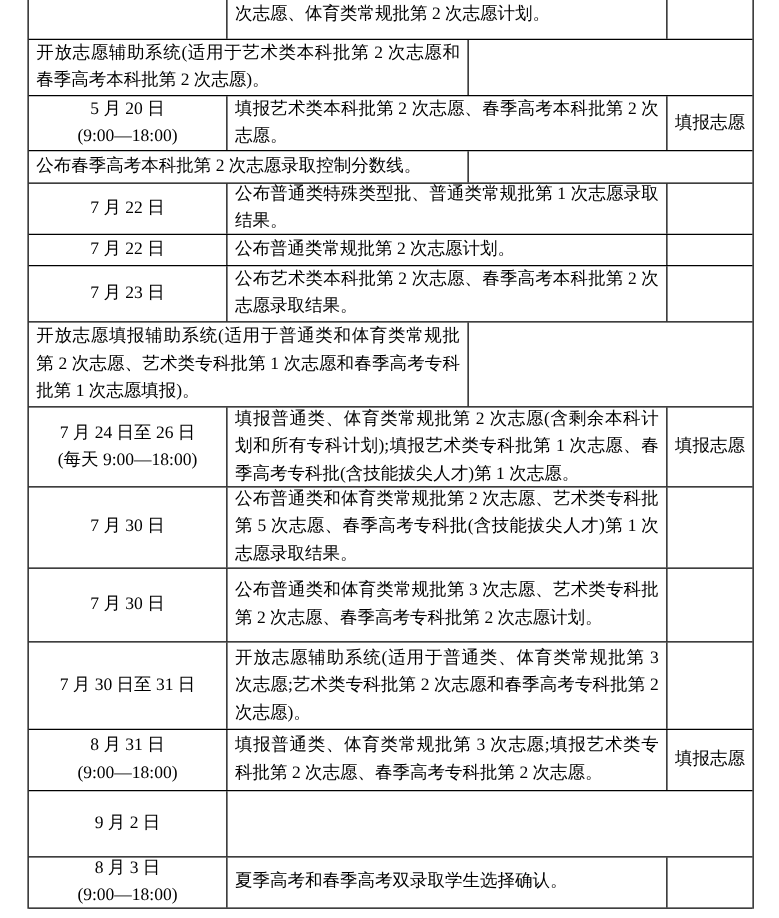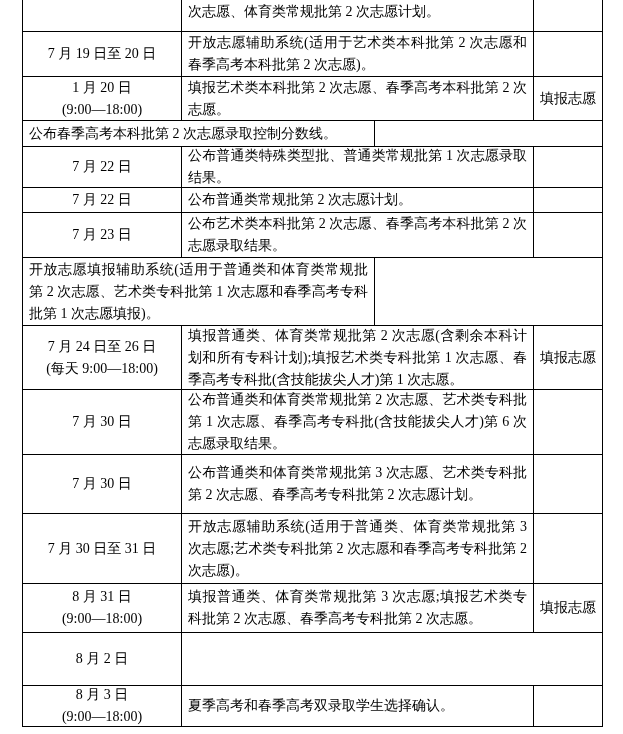--- a/index.html
+++ b/index.html
@@ -91,35 +91,31 @@
       </div>
       <div class="c2">
         <span class="txt">次志愿、体育类常规批第 2 次志愿计划。</span>
       </div>
       <div class="c3">
         <span></span>
       </div>
     </div>
 
     <div class="row r1">
-      <div class="c1">
-        <div>7 月 19 日至 20 日</div>
-        <div></div>
-      </div>
       <div class="c2">
         <span class="txt">开放志愿辅助系统(适用于艺术类本科批第 2 次志愿和春季高考本科批第 2 次志愿)。</span>
       </div>
       <div class="c3">
         <span></span>
       </div>
     </div>
 
     <div class="row r2">
       <div class="c1">
-        <div>1 月 20 日</div>
+        <div>5 月 20 日</div>
         <div>(9:00—18:00)</div>
       </div>
       <div class="c2">
         <span class="txt">填报艺术类本科批第 2 次志愿、春季高考本科批第 2 次志愿。</span>
       </div>
       <div class="c3">
         <span>填报志愿</span>
       </div>
     </div>
 
@@ -192,21 +188,21 @@
         <span>填报志愿</span>
       </div>
     </div>
 
     <div class="row r9">
       <div class="c1">
         <div>7 月 30 日</div>
         <div></div>
       </div>
       <div class="c2">
-        <span class="txt">公布普通类和体育类常规批第 2 次志愿、艺术类专科批第 1 次志愿、春季高考专科批(含技能拔尖人才)第 6 次志愿录取结果。</span>
+        <span class="txt">公布普通类和体育类常规批第 2 次志愿、艺术类专科批第 5 次志愿、春季高考专科批(含技能拔尖人才)第 1 次志愿录取结果。</span>
       </div>
       <div class="c3">
         <span></span>
       </div>
     </div>
 
     <div class="row r10">
       <div class="c1">
         <div>7 月 30 日</div>
         <div></div>
@@ -240,21 +236,21 @@
       <div class="c2">
         <span class="txt">填报普通类、体育类常规批第 3 次志愿;填报艺术类专科批第 2 次志愿、春季高考专科批第 2 次志愿。</span>
       </div>
       <div class="c3">
         <span>填报志愿</span>
       </div>
     </div>
 
     <div class="row r13">
       <div class="c1">
-        <div>8 月 2 日</div>
+        <div>9 月 2 日</div>
         <div></div>
       </div>
       <div class="c3">
         <span></span>
       </div>
     </div>
 
     <div class="row r14">
       <div class="c1">
         <div>8 月 3 日</div>

